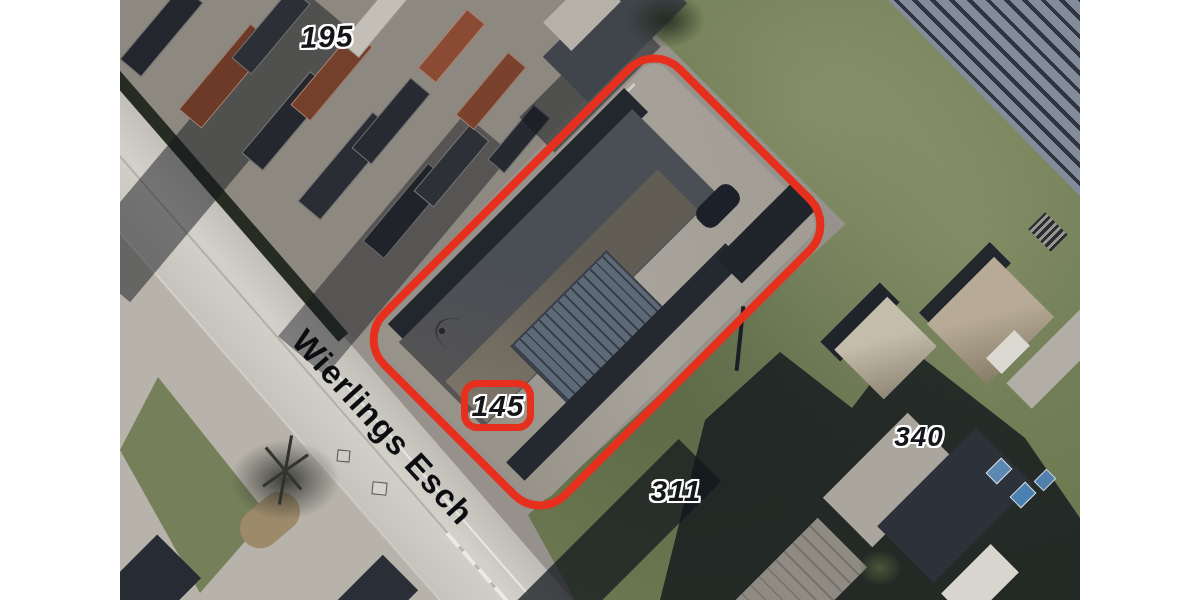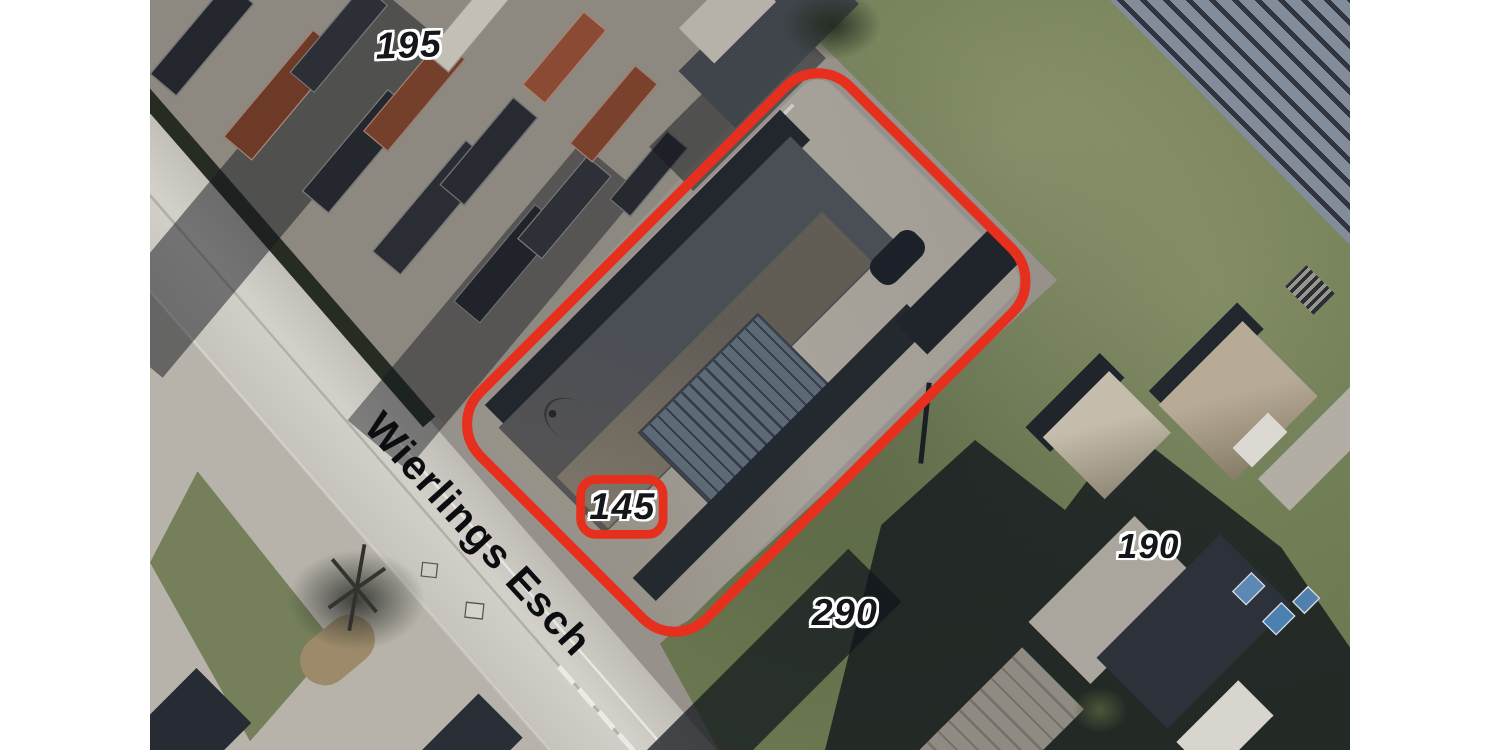--- a/index.html
+++ b/index.html
@@ -105,19 +105,19 @@
         <div class="shp" style="left: 251.5px; top: 481.5px; width: 13px; height: 11px; transform: rotate(6deg); background: rgb(214, 211, 204); border: 1px solid rgb(85, 83, 78);"></div>
         <div class="shp" style="left: 216.5px; top: 450px; width: 11px; height: 10px; transform: rotate(6deg); background: rgb(207, 204, 197); border: 1px solid rgb(85, 83, 78);"></div>
         <div class="shp" style="left: 0px; top: 0px; width: 960px; height: 600px; background: repeating-linear-gradient(45deg, rgb(130, 140, 154) 0px, rgb(130, 140, 154) 9px, rgb(48, 53, 63) 9px, rgb(48, 53, 63) 13px); clip-path: polygon(768px 0px, 960px 0px, 960px 196px);"></div>
       </div>
 
     <div id="parcel-outline" class="ann" style="border: 8px solid rgb(230, 48, 29);"></div>
     <div id="box361" class="ann" style="border: 7px solid rgb(230, 48, 29);"></div>
 
     <div id="lbl195" class="plabel">195</div>
     <div id="lbl361" class="plabel">145</div>
-    <div id="lbl362" class="plabel">290</div>
-    <div id="lbl190" class="plabel">190</div>
+    <div id="lbl362" class="plabel">311</div>
+    <div id="lbl190" class="plabel">340</div>
     <div id="street-label">Wierlings Esch</div>
   </div>
   <div class="whitebar" style="left:0;width:120px;"></div>
   <div class="whitebar" style="left:1080px;width:120px;"></div>
 </div>
 
 </body></html>

